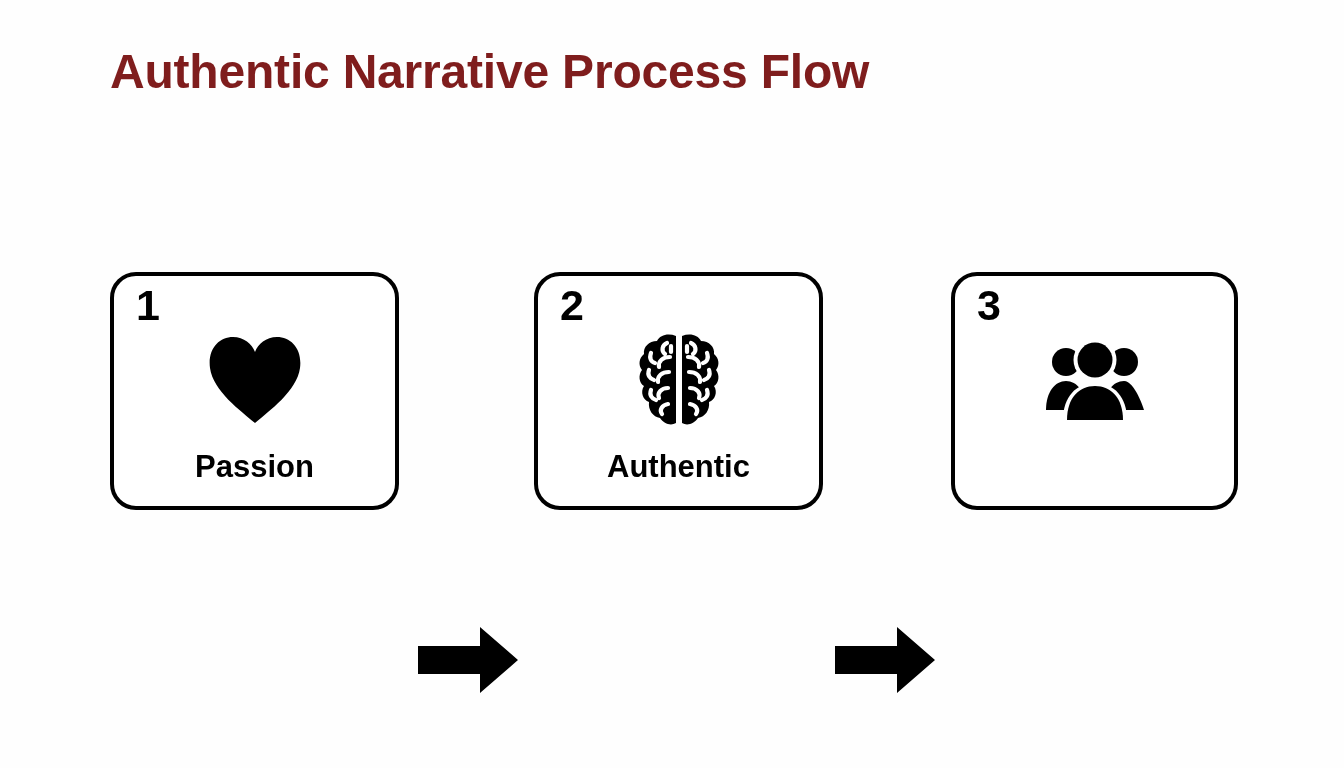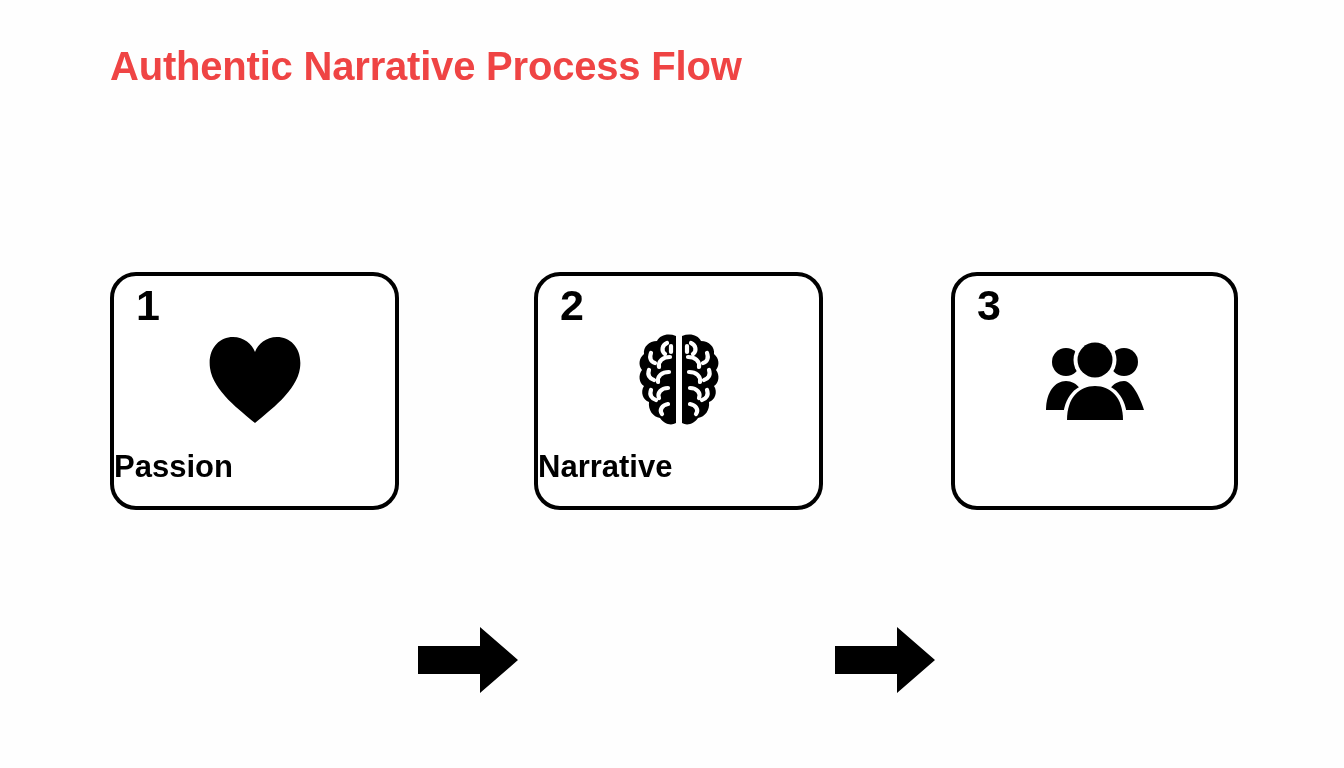--- a/index.html
+++ b/index.html
@@ -19,24 +19,24 @@
     position: absolute;
     left: 0; top: 0;
     width: 1344px;
     height: 768px;
     background: #fefefe;
   }
   #slide-title {
     position: absolute;
     left: 110px;
     top: 44px;
-    font-size: 40px;
+    font-size: 48px;
     font-weight: bold;
     letter-spacing: -0.2px;
-    color: #ef4444;
+    color: #7f1d1d;
     white-space: nowrap;
     font-stretch: condensed;
   }
   #flow {
     position: absolute;
     left: 0;
     top: 272px;
     width: 1344px;
     height: 240px;
   }
@@ -71,21 +71,21 @@
     height: 100px;
     display: flex;
     align-items: center;
     justify-content: center;
   }
   .step-label {
     position: absolute;
     left: 0;
     right: 0;
     bottom: 24px;
-    text-align: left;
+    text-align: center;
     font-size: 31px;
     font-weight: bold;
     color: #000000;
     line-height: 1;
   }
 
   .flow-arrow {
     position: absolute;
     top: 352px;
     width: 104px;
@@ -152,21 +152,21 @@
               <path d="M53 56 C 60 56, 64 61, 62 66"></path>
               <path d="M70 58 C 72 63, 69 67, 65 68"></path>
               <path d="M53 72 C 59 73, 62 78, 59 82"></path>
               <path d="M50 14 L 50 20"></path>
             </g>
 
             <rect x="39.6" y="2" width="4.8" height="92" fill="#ffffff"></rect>
           </g>
         </svg>
       </div>
-      <div class="step-label">Narrative</div>
+      <div class="step-label">Authentic</div>
     </div>
 
     <div class="flow-arrow arrow-2">
       <svg width="104" height="72" viewBox="0 0 104 72" aria-hidden="true">
         <path fill="#000000" d="M2 22 L64 22 L64 3 L102 36 L64 69 L64 50 L2 50 Z"></path>
       </svg>
     </div>
 
     <div class="step-card card-3">
       <div class="step-number">3</div>

